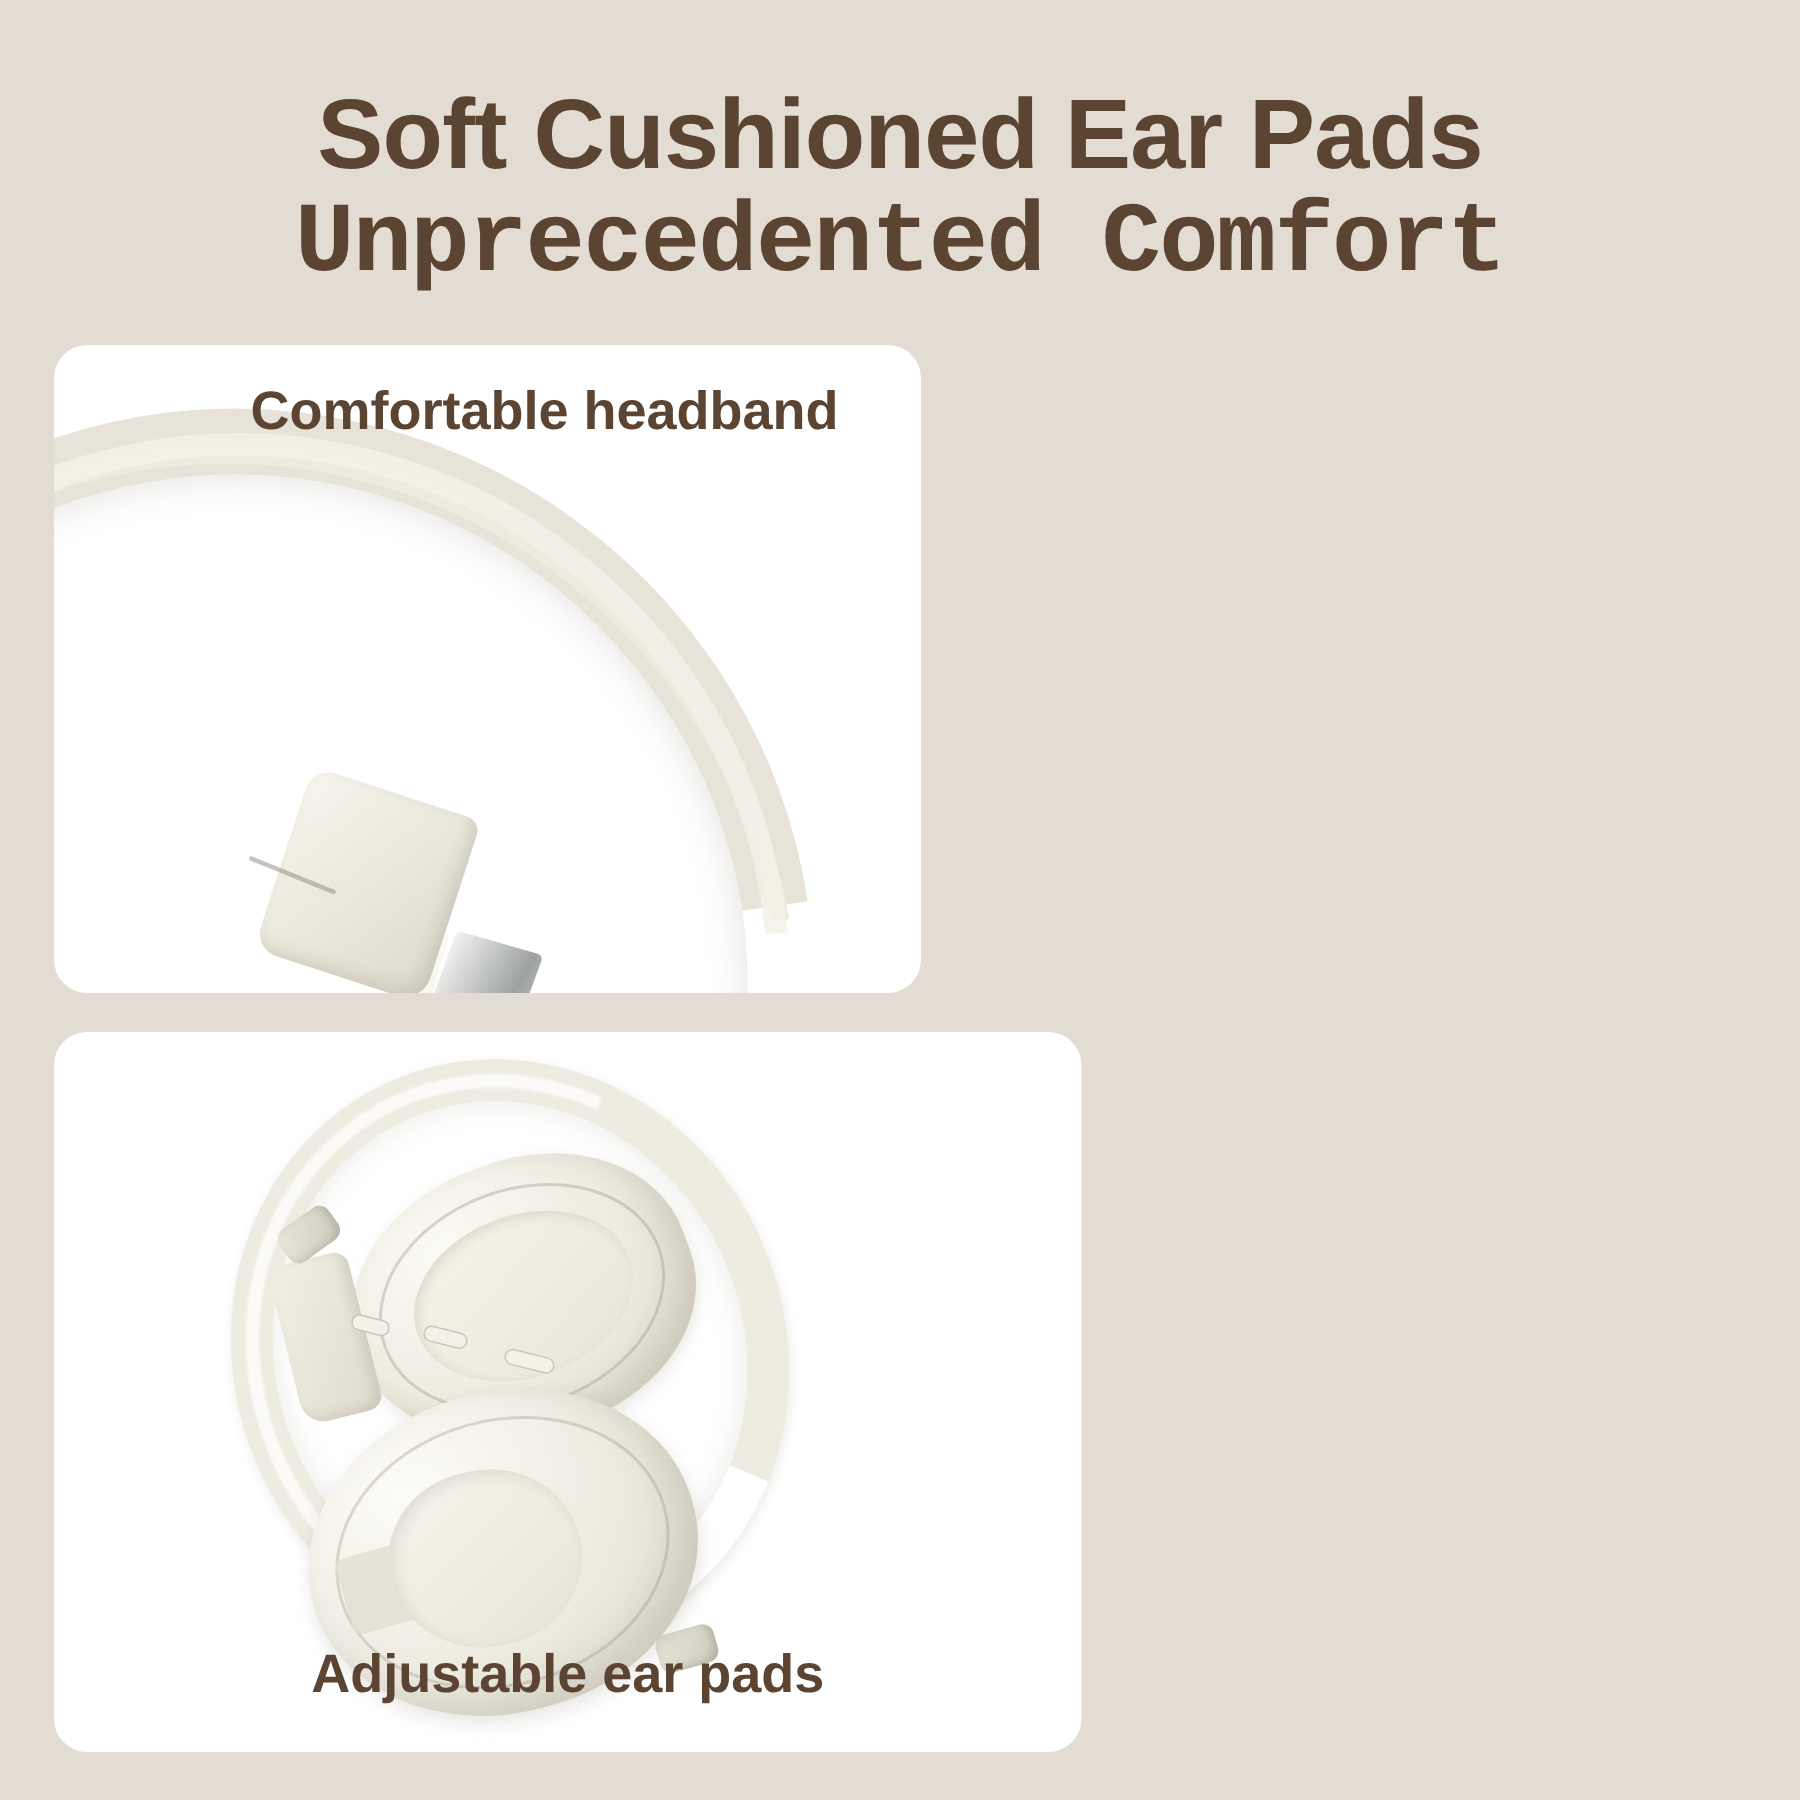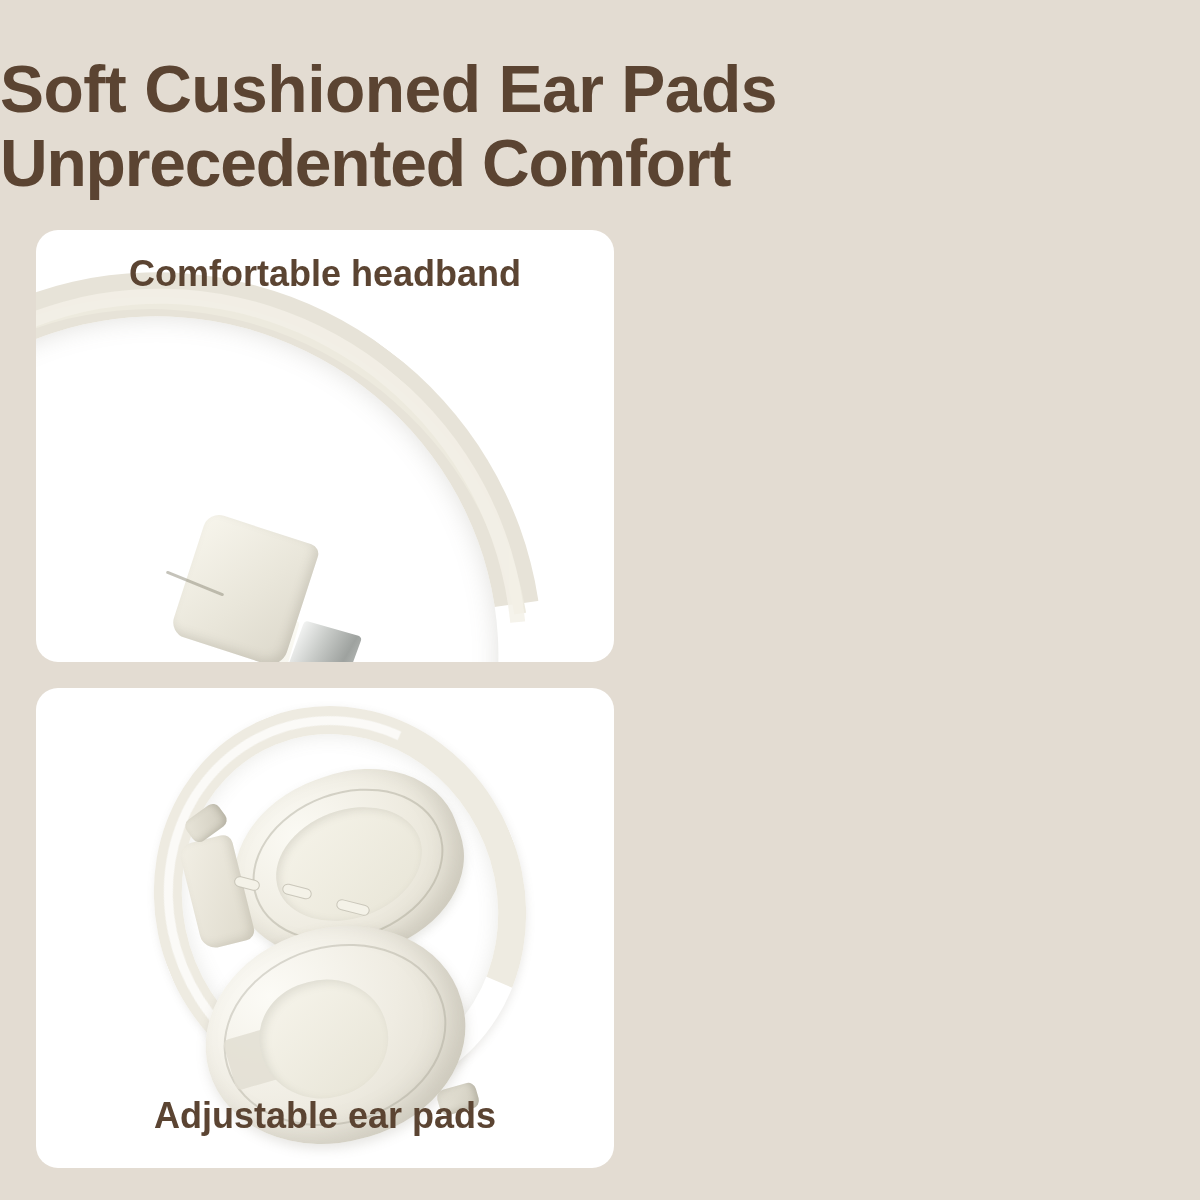--- a/index.html
+++ b/index.html
@@ -23,55 +23,55 @@
     height: 1200px;
     background: #e3dcd2;
   }
 
   
   .headline {
     position: absolute;
     left: 0;
     top: 52px;
     width: 1200px;
-    text-align: left;
+    text-align: center;
     color: #5b4432;
     font-weight: 700;
     font-size: 66px;
     line-height: 74px;
     letter-spacing: -0.5px;
     white-space: nowrap;
   }
   .headline-line { display: block; }
-  .headline-line.l2 { letter-spacing: -1.2px; }
+  .headline-line.l2 { letter-spacing: -1.2px; font-family: Liberation Mono, monospace; }
 
   
   .card {
     position: absolute;
     background: #ffffff;
     border-radius: 22px;
     overflow: hidden;
   }
   .card-a { left: 36px;  top: 230px;  width: 578px; height: 432px; }
-  .card-b { left: 36px;  top: 688px;  width: 578px; height: 480px; }
+  .card-b { left: 36px;  top: 688px;  width: 685px; height: 480px; }
   .card-c { left: 638px; top: 230px;  width: 526px; height: 938px; }
 
   .card-label {
     position: absolute;
     left: 0;
     width: 100%;
     text-align: center;
     color: #5b4432;
     font-weight: 700;
     font-size: 36px;
     line-height: 44px;
     white-space: nowrap;
     z-index: 20;
   }
-  .label-top    { top: 22px; }
+  .label-top    { top: 22px; margin-left: 38px; }
   .label-bottom { bottom: 30px; }
 
   .art {
     position: absolute;
     inset: 0;
     overflow: hidden;
   }
 
   
   

